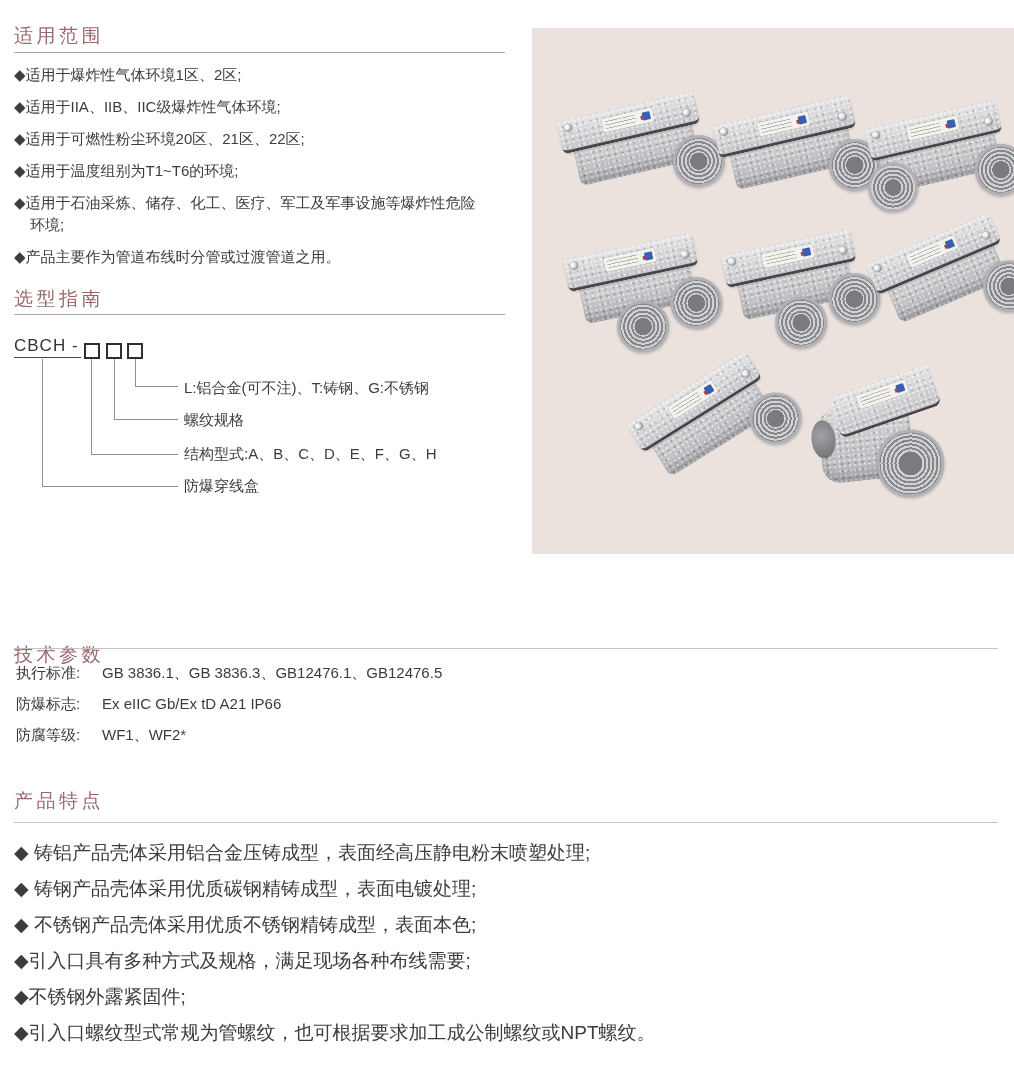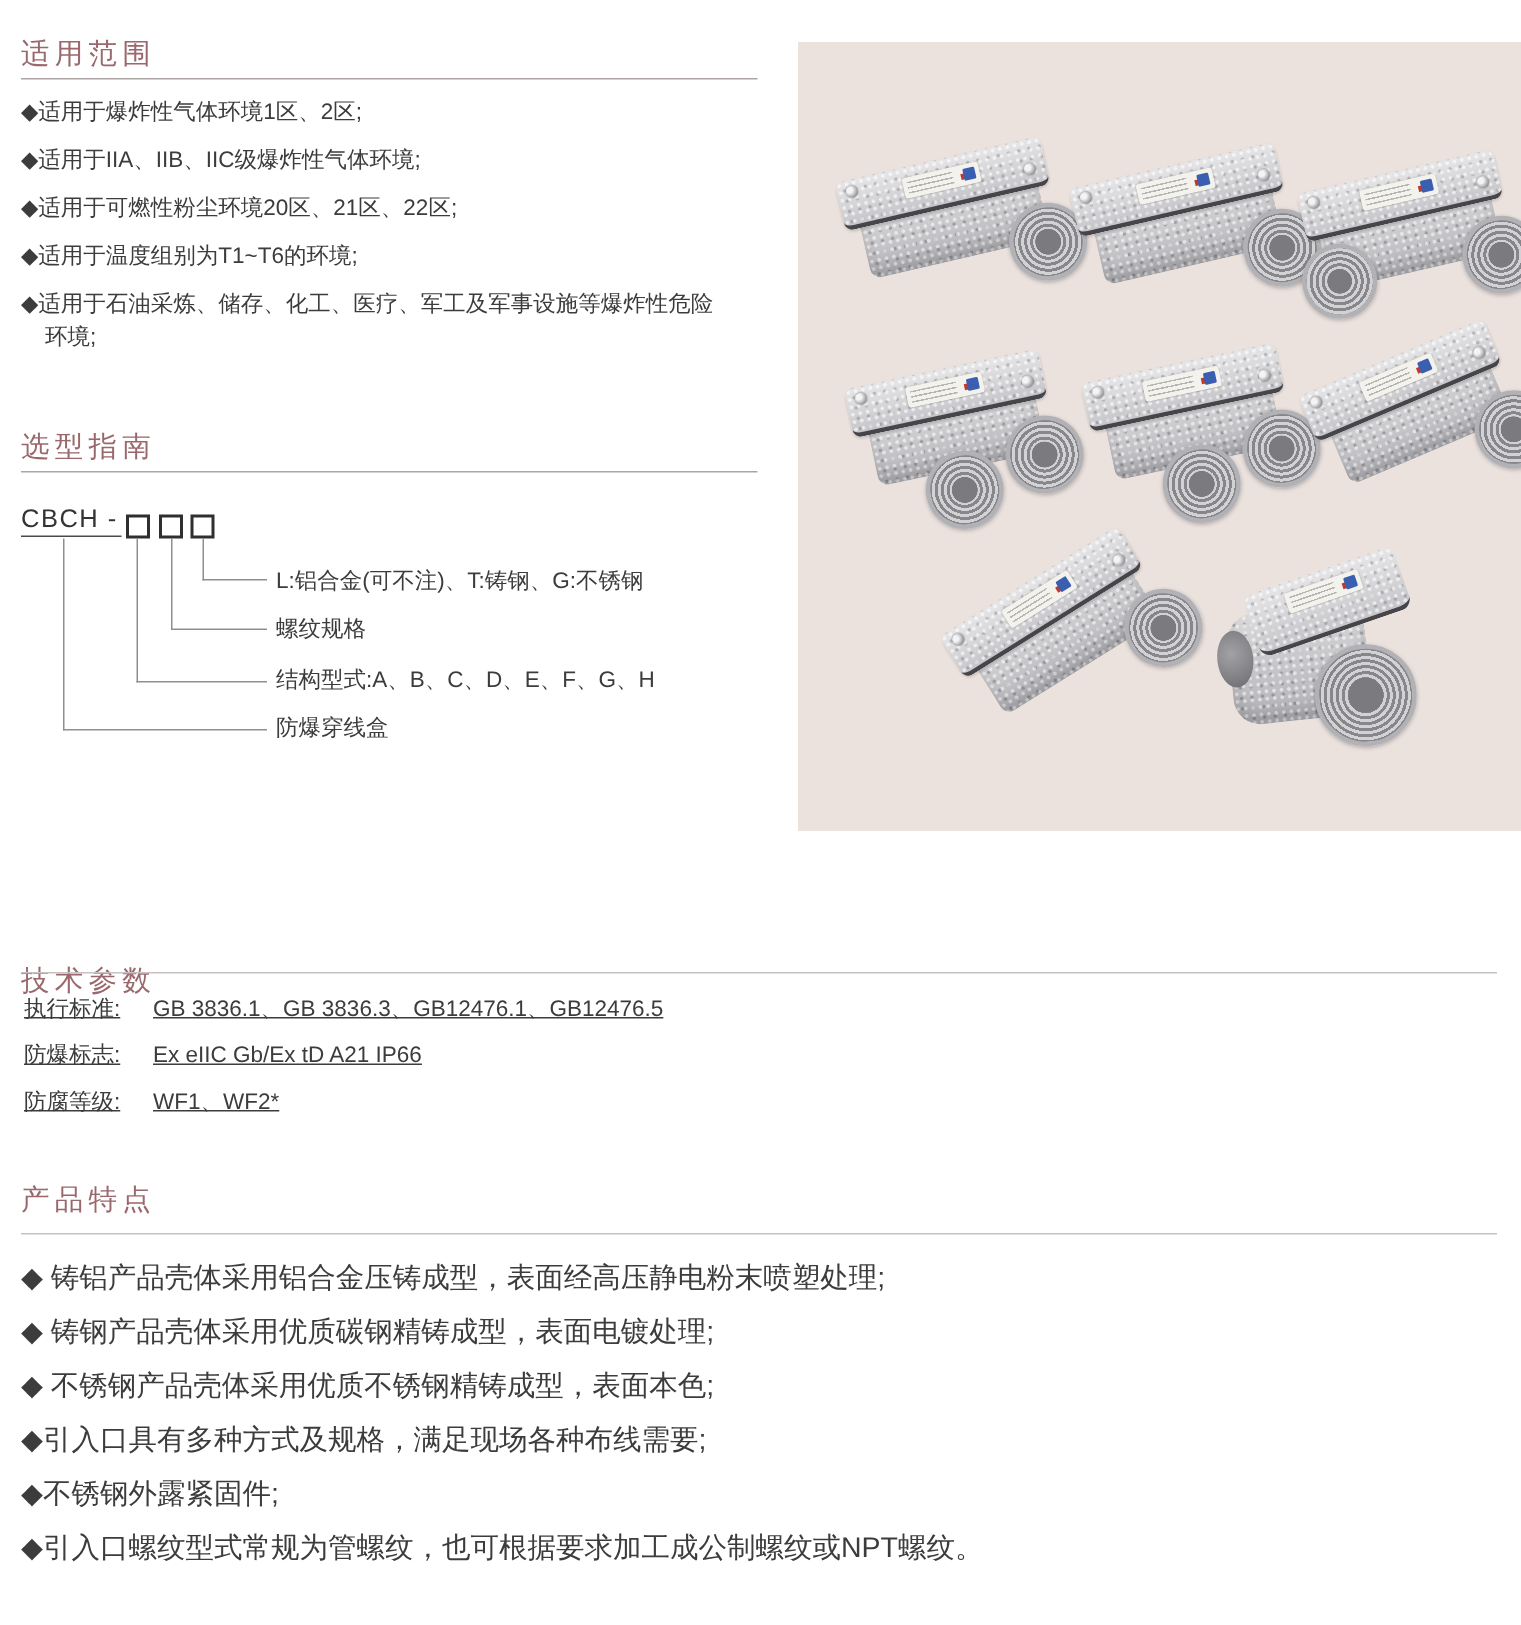--- a/index.html
+++ b/index.html
@@ -31,21 +31,21 @@
   .db1{left:84px;} .db2{left:106px;} .db3{left:127px;}
   .connector{position:absolute;border-left:1px solid #8f8f8f;border-bottom:1px solid #8f8f8f;}
   .c-prefix{left:42px;top:359px;width:135px;height:127px;}
   .c-box1{left:91px;top:359px;width:86px;height:95px;}
   .c-box2{left:114px;top:359px;width:63px;height:60px;}
   .c-box3{left:135px;top:359px;width:42px;height:27px;}
   .diag-label{position:absolute;left:184px;font-size:15px;line-height:16px;white-space:nowrap;}
   .dl1{top:380px;} .dl2{top:412px;} .dl3{top:446px;text-align:right;} .dl4{top:478px;}
   
   .tech-rows{position:absolute;left:16px;top:663px;font-size:15px;line-height:20px;}
-  .tech-row{display:flex;margin-bottom:11px;text-decoration:underline;}
+  .tech-row{display:flex;margin-bottom:11px;}
   .tech-label{width:86px;flex:0 0 auto;}
   .tech-value{white-space:nowrap;}
   
   .feature-list{
     position:absolute;left:14px;top:842px;width:920px;margin:0;padding:0;list-style:none;
     font-size:19px;line-height:22px;
   }
   .feature-list li{margin:0 0 14px 0;}
   
   .product-panel{
@@ -129,20 +129,21 @@
 
   <h2 class="sec-title" style="position:absolute;left:14px;top:26px;font-family:Liberation Mono, monospace;">适用范围</h2>
   <div class="rule" style="left:14px;top:52px;width:491px;"></div>
 
   <ul class="scope-list">
     <li>◆适用于爆炸性气体环境1区、2区;</li>
     <li>◆适用于IIA、IIB、IIC级爆炸性气体环境;</li>
     <li>◆适用于可燃性粉尘环境20区、21区、22区;</li>
     <li>◆适用于温度组别为T1~T6的环境;</li>
     <li>◆适用于石油采炼、储存、化工、医疗、军工及军事设施等爆炸性危险环境;</li>
+    <li>◆产品主要作为管道布线时分管或过渡管道之用。</li>
   </ul>
 
   <h2 class="sec-title" style="position:absolute;left:14px;top:288px;">选型指南</h2>
   <div class="rule" style="left:14px;top:314px;width:491px;"></div>
 
   <span class="model-code">CBCH -</span>
   <span class="digit-box db1"></span>
   <span class="digit-box db2"></span>
   <span class="digit-box db3"></span>
 

